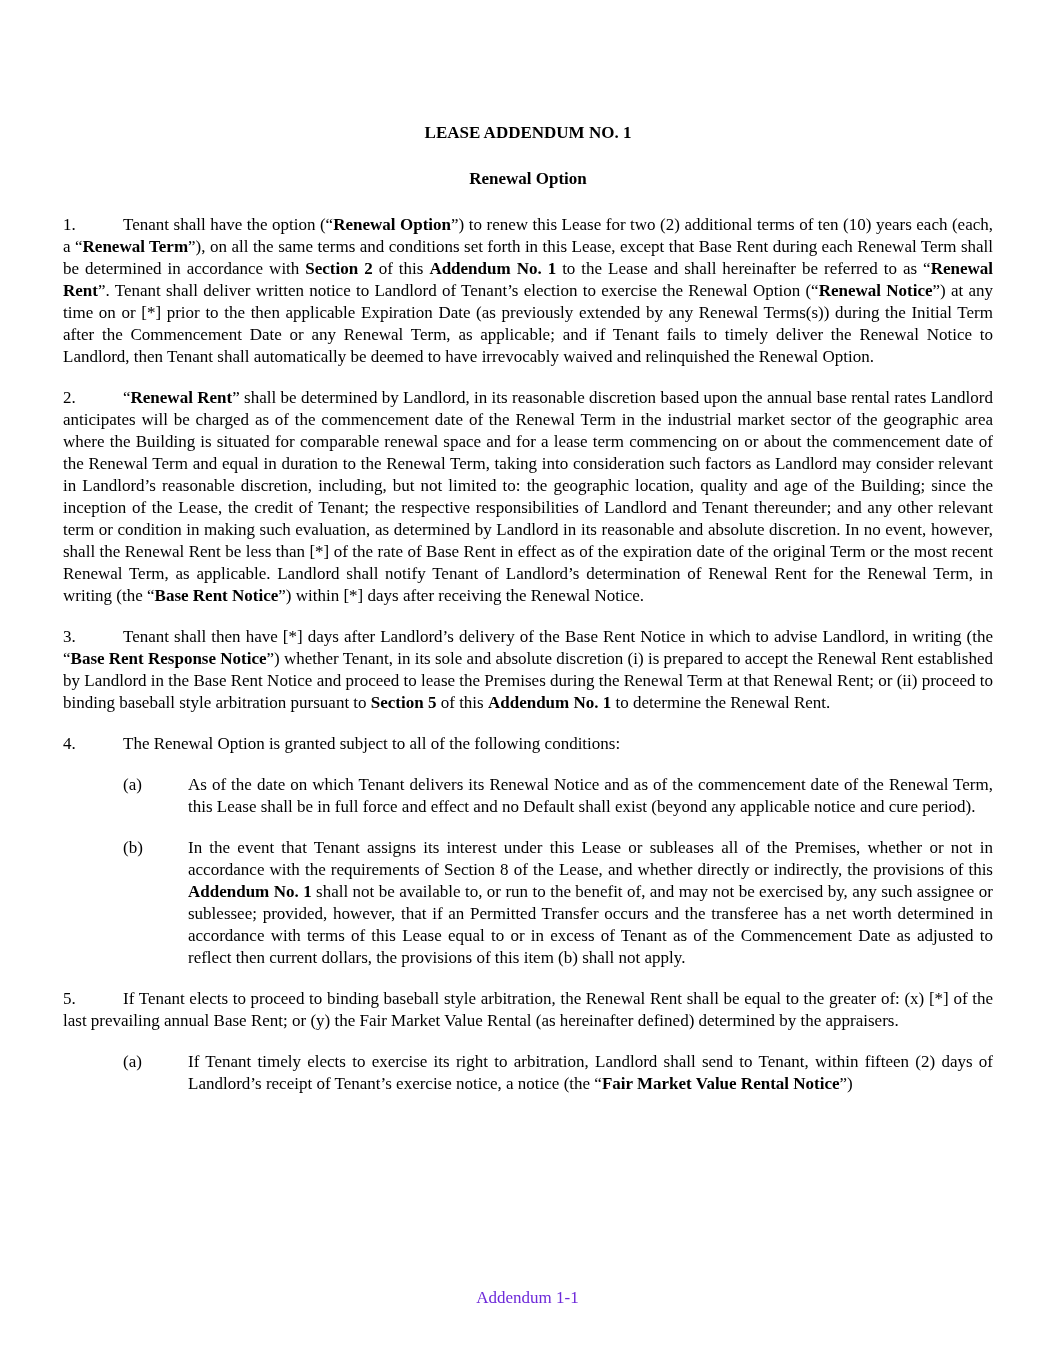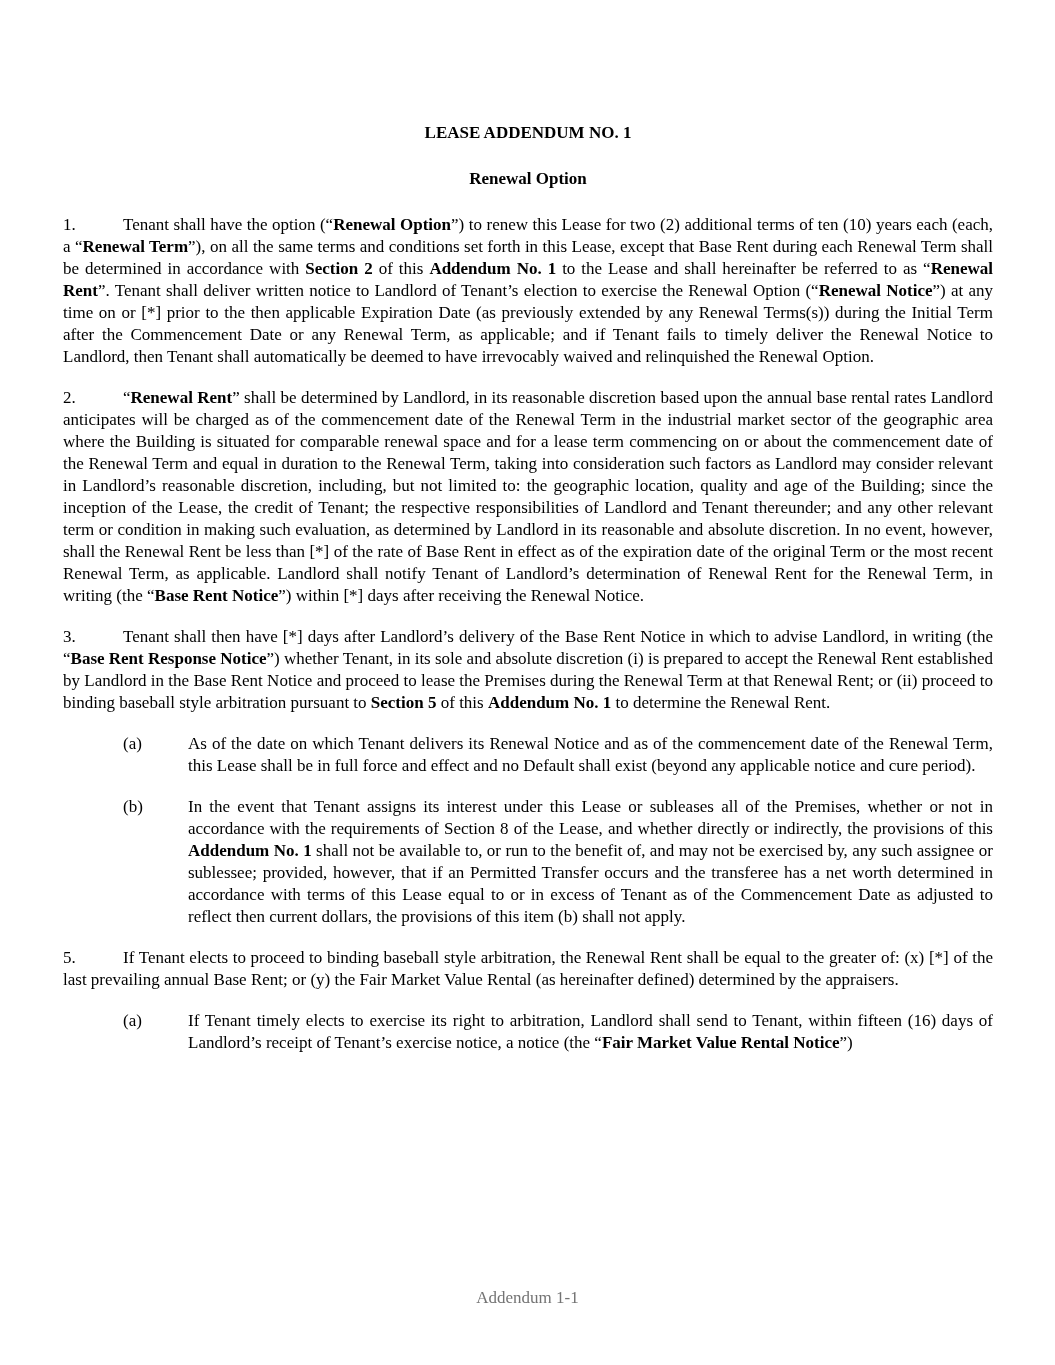--- a/index.html
+++ b/index.html
@@ -51,32 +51,33 @@
   .bold { font-weight: bold; }
   .underline { }
   .footer {
     position: absolute;
     left: 0;
     right: 0;
     bottom: 56px;
     text-align: center;
     font-family: "Liberation Serif", "DejaVu Serif", serif;
     font-size: 17px;
-    color: #737373;
+    color: #6d28d9;
   }
 </style>
 </head>
 <body>
 
 <div class="page">
   <div class="doc-title">LEASE ADDENDUM NO. 1</div>
   <div class="doc-subtitle">Renewal Option</div>
   <div class="doc-body">
       <div class="para numbered"><span class="label">1.</span><span>Tenant shall have the option (“</span><span class="bold">Renewal Option</span><span>”) to renew this Lease for two (2) additional terms of ten (10) years each (each, a “</span><span class="bold">Renewal Term</span><span>”), on all the same terms and conditions set forth in this Lease, except that Base Rent during each Renewal Term shall be determined in accordance with </span><span class="bold">Section 2</span><span> of this </span><span class="bold">Addendum No. 1</span><span> to the Lease and shall hereinafter be referred to as “</span><span class="bold">Renewal Rent</span><span>”. Tenant shall deliver written notice to Landlord of Tenant’s election to exercise the Renewal Option (“</span><span class="bold">Renewal Notice</span><span>”) at any time on or [*] prior to the then applicable Expiration Date (as previously extended by any Renewal Terms(s)) during the Initial Term after the Commencement Date or any Renewal Term, as applicable; and if Tenant fails to timely deliver the Renewal Notice to Landlord, then Tenant shall automatically be deemed to have irrevocably waived and relinquished the Renewal Option.</span></div>
       <div class="para numbered"><span class="label">2.</span><span>“</span><span class="bold">Renewal Rent</span><span>” shall be determined by Landlord, in its reasonable discretion based upon the annual base rental rates Landlord anticipates will be charged as of the commencement date of the Renewal Term in the industrial market sector of the geographic area where the Building is situated for comparable renewal space and for a lease term commencing on or about the commencement date of the Renewal Term and equal in duration to the Renewal Term, taking into consideration such factors as Landlord may consider relevant in Landlord’s reasonable discretion, including, but not limited to:  the geographic location, quality and age of the Building; since the inception of the Lease, the credit of Tenant; the respective responsibilities of Landlord and Tenant thereunder; and any other relevant term or condition in making such evaluation, as determined by Landlord in its reasonable and absolute discretion.  In no event, however, shall the Renewal Rent be less than [*] of the rate of Base Rent in effect as of the expiration date of the original Term or the most recent Renewal Term, as applicable.  Landlord shall notify Tenant of Landlord’s determination of Renewal Rent for the Renewal Term, in writing (the “</span><span class="bold">Base Rent Notice</span><span>”) within [*] days after receiving the Renewal Notice.</span></div>
       <div class="para numbered"><span class="label">3.</span><span>Tenant shall then have [*] days after Landlord’s delivery of the Base Rent Notice in which to advise Landlord, in writing (the “</span><span class="bold">Base Rent Response Notice</span><span>”) whether Tenant, in its sole and absolute discretion (i) is prepared to accept the Renewal Rent established by Landlord in the Base Rent Notice and proceed to lease the Premises during the Renewal Term at that Renewal Rent; or (ii) proceed to binding baseball style arbitration pursuant to </span><span class="bold">Section 5</span><span> of this </span><span class="bold">Addendum No. 1</span><span> to determine the Renewal Rent.</span></div>
+      <div class="para numbered"><span class="label">4.</span><span>The Renewal Option is granted subject to all of the following conditions:</span></div>
       <div class="para lettered"><span class="label">(a)</span><span>As of the date on which Tenant delivers its Renewal Notice and as of the commencement date of the Renewal Term, this Lease shall be in full force and effect and no Default shall exist (beyond any applicable notice and cure period).</span></div>
       <div class="para lettered"><span class="label">(b)</span><span>In the event that Tenant assigns its interest under this Lease or subleases all of the Premises, whether or not in accordance with the requirements of </span><span class="underline">Section 8</span><span> of the Lease, and whether directly or indirectly, the provisions of this </span><span class="bold">Addendum No. 1</span><span>  shall not be available to, or run to the benefit of, and may not be exercised by, any such assignee or sublessee; provided, however, that if an Permitted Transfer occurs and the transferee has a net worth determined in accordance with terms of this Lease equal to or in excess of Tenant as of the Commencement Date as adjusted to reflect then current dollars, the provisions of this item (b) shall not apply.</span></div>
       <div class="para numbered"><span class="label">5.</span><span>If Tenant elects to proceed to binding baseball style arbitration, the Renewal Rent shall be equal to the greater of: (x) [*] of the last prevailing annual Base Rent; or (y) the Fair Market Value Rental (as hereinafter defined) determined by the appraisers.</span></div>
-      <div class="para lettered"><span class="label">(a)</span><span>If Tenant timely elects to exercise its right to arbitration, Landlord shall send to Tenant, within fifteen (16) days of Landlord’s receipt of Tenant’s exercise notice, a notice (the “</span><span class="bold">Fair Market Value Rental Notice</span><span>”)</span></div>
+      <div class="para lettered"><span class="label">(a)</span><span>If Tenant timely elects to exercise its right to arbitration, Landlord shall send to Tenant, within fifteen (2) days of Landlord’s receipt of Tenant’s exercise notice, a notice (the “</span><span class="bold">Fair Market Value Rental Notice</span><span>”)</span></div>
     </div>
   <div class="footer">Addendum 1-1</div>
 </div>
 
 </body></html>

